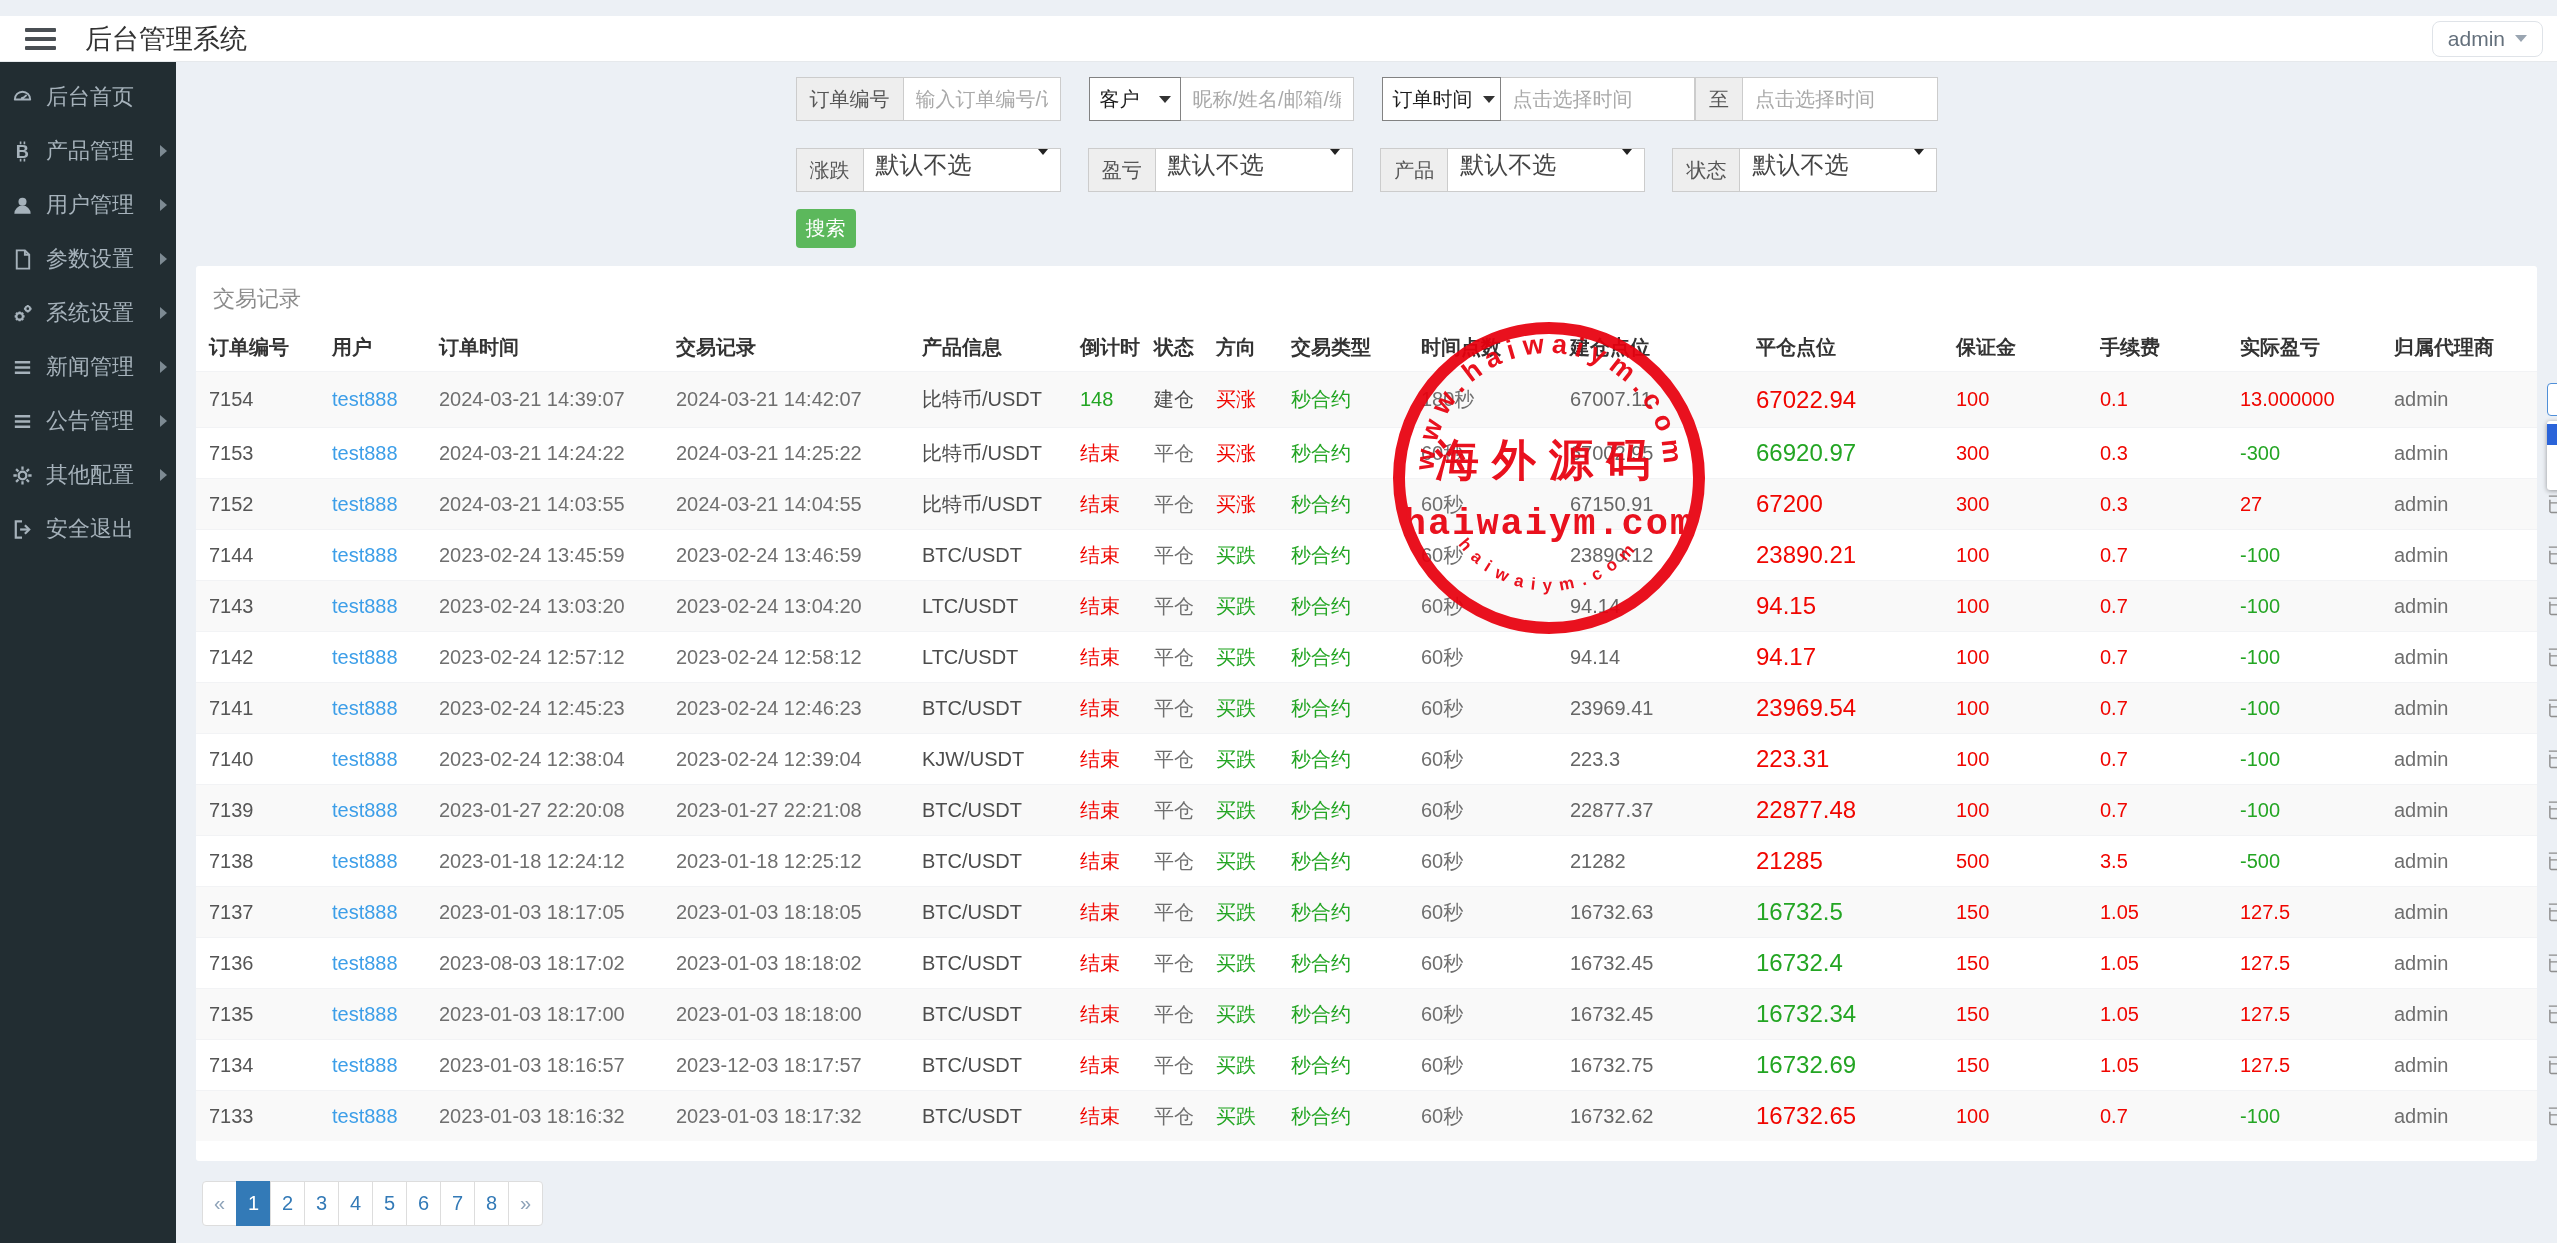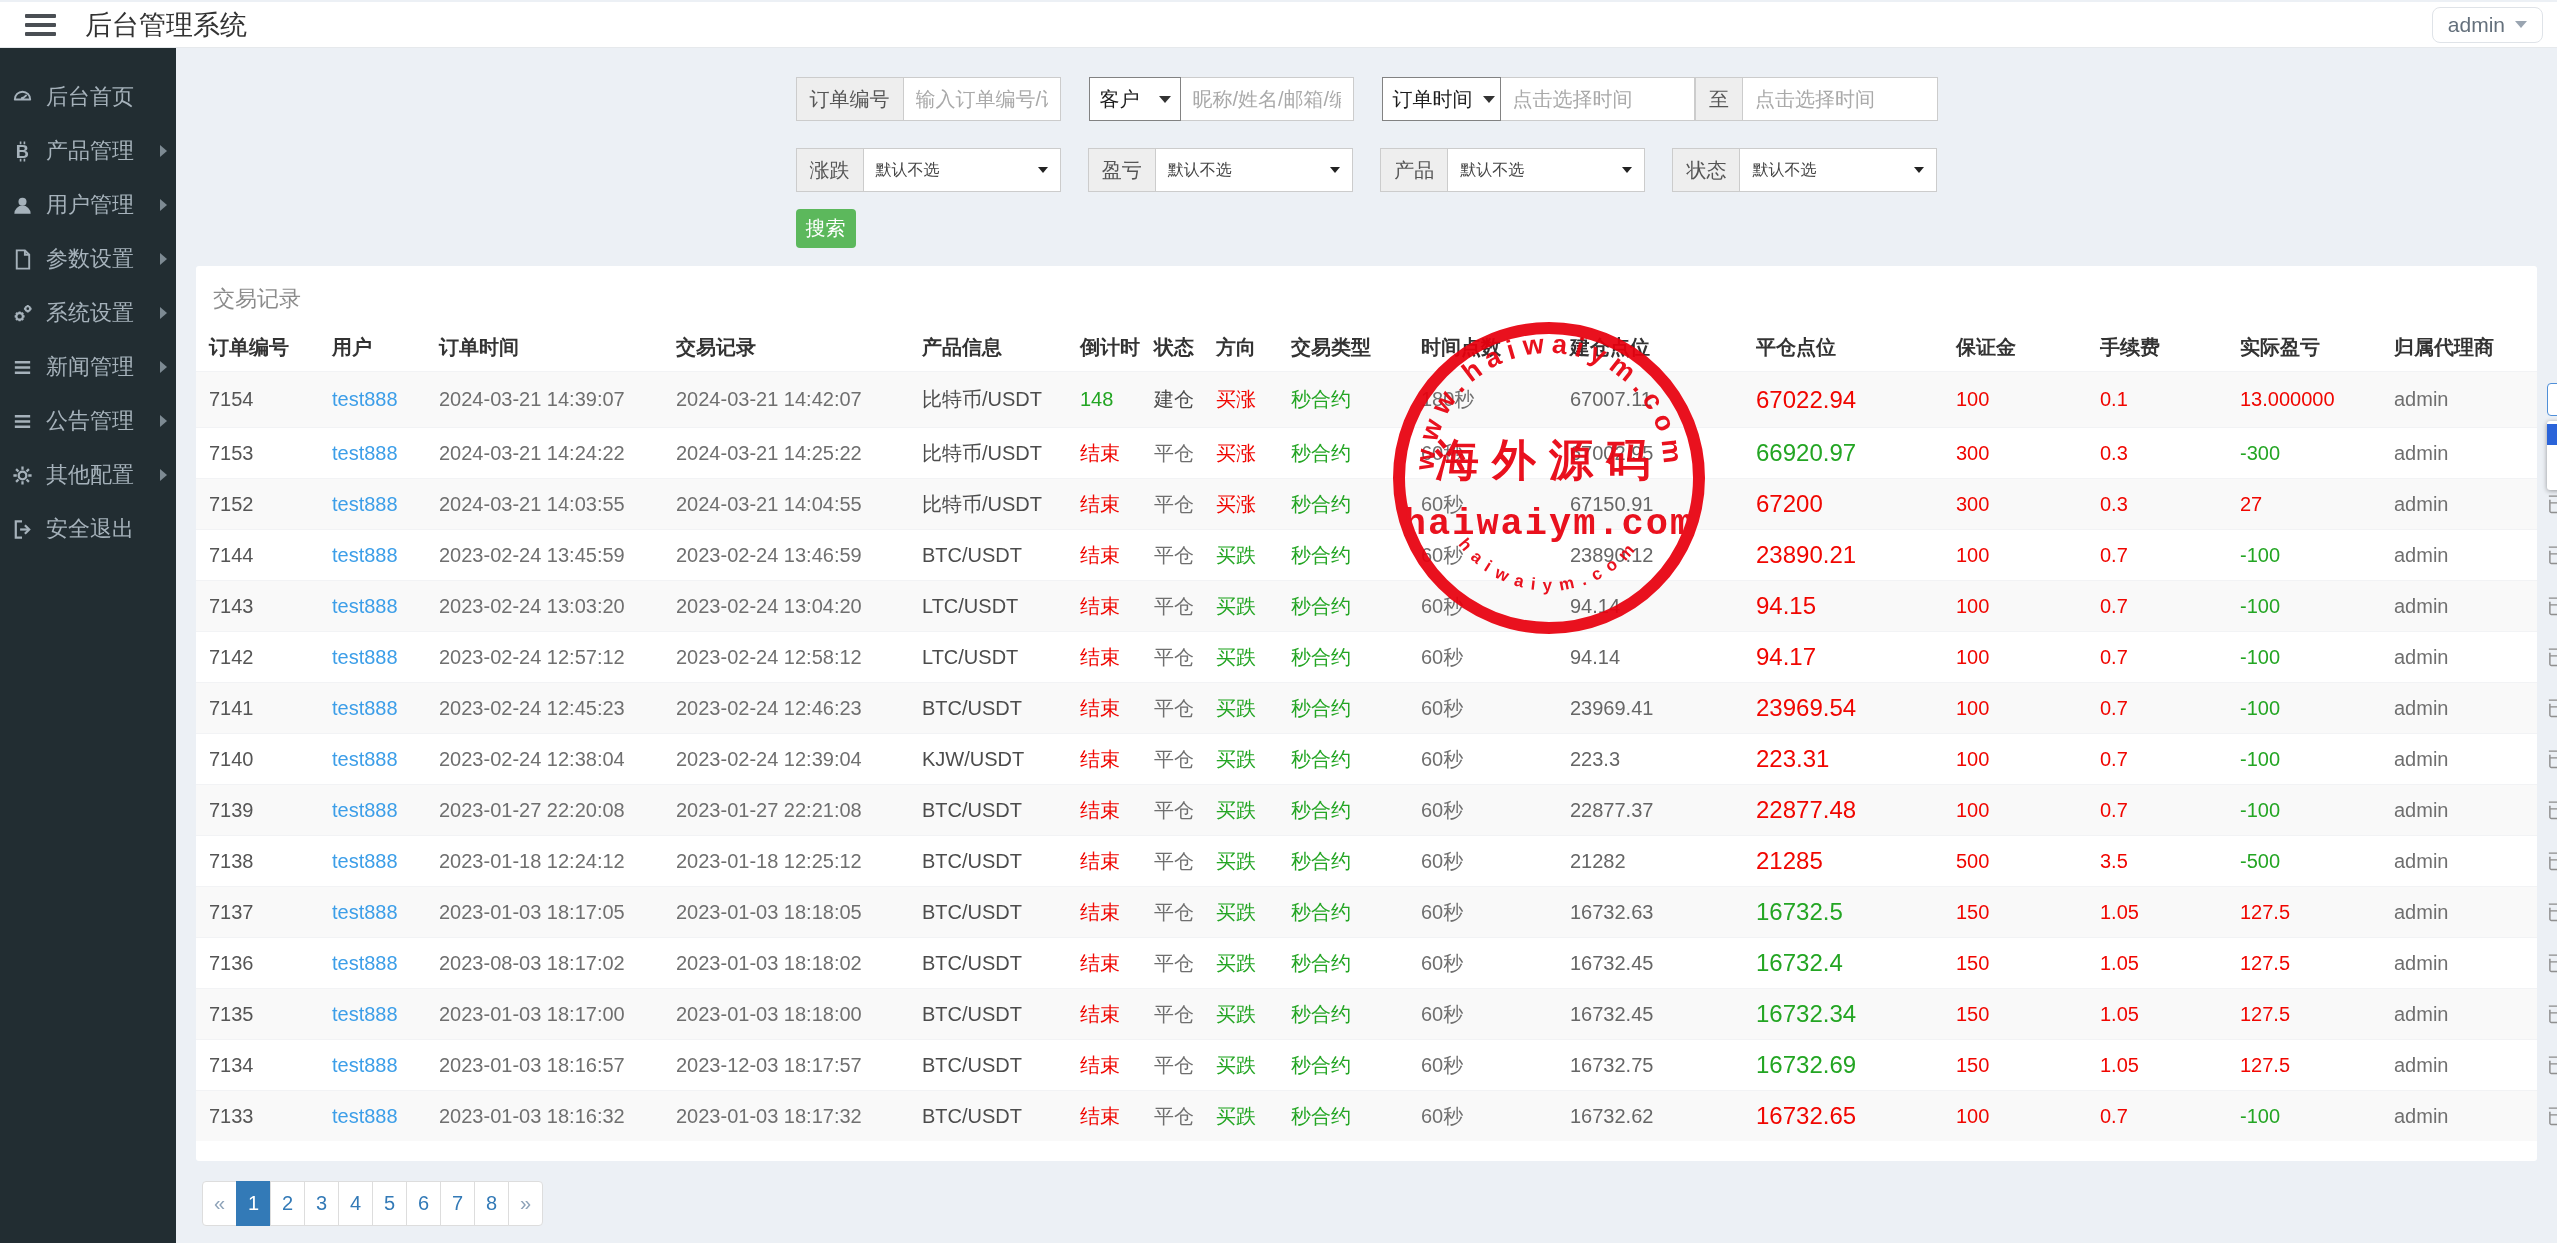--- a/index.html
+++ b/index.html
@@ -4,21 +4,21 @@
 <style>
   :root{
     --red:#f00600; --green:#23a523; --link:#3c9ee8; --accent:#337ab7;
     --sidebar-red:#ee4c4c; --btn-green:#5cb85c; --stamp-red:#e8000e;
   }
   *{box-sizing:border-box; margin:0; padding:0;}
   body{font-family:"Liberation Sans","DejaVu Sans",sans-serif; background:#ecf0f5;}
   .page{position:relative; width:2557px; height:1243px; background:#ecf0f5; overflow:hidden;}
 
   
-  .topbar{position:absolute; top:2px; left:0; right:0; height:46px; background:#fff;
+  .topbar{position:absolute; top:16px; left:0; right:0; height:46px; background:#fff;
           border-bottom:1px solid #e6e9ec; z-index:30; display:flex; align-items:center;}
   .burger{width:31px; height:22px; margin-left:25px; display:flex; flex-direction:column; justify-content:space-between; cursor:pointer;}
   .burger span{display:block; height:4px; background:#4a4f54; border-radius:1px;}
   .app-title{margin-left:29px; font-size:27px; color:#333;}
   .user-menu{margin-left:auto; margin-right:14px; border:1px solid #dfe3e8; border-radius:8px;
              padding:5px 15px; color:#64707c; font-size:21px; display:flex; align-items:center; gap:10px; background:#fff; cursor:pointer;}
   .caret-down{width:0; height:0; border-left:6px solid transparent; border-right:6px solid transparent; border-top:7px solid #9aa5b1;}
 
   
   .sidebar{position:absolute; top:46px; left:0; bottom:0; width:176px; background:#222d32; z-index:20; padding-top:24px;}
@@ -38,22 +38,22 @@
   .filters{width:1142px; margin:31px auto 0;}
   .frow{display:flex; justify-content:space-between;}
   .frow + .frow{margin-top:27px;}
   .igroup{display:flex; height:44px;}
   .addon{background:#eee; border:1px solid #ccc; border-right:none; padding:0 13px; line-height:42px; font-size:20px; color:#555; white-space:nowrap;}
   .tinput{border:1px solid #ccc; height:44px; padding:0 12px; font-size:20px; color:#333; background:#fff; outline:none; min-width:0;}
   .tinput::placeholder{color:#a9a9a9;}
   .nselect{border:1px solid #828282; background:#fff; height:44px; display:flex; align-items:center; gap:10px;
            padding:0 9px 0 10px; font-size:20px; color:#1c1c1c; cursor:pointer; white-space:nowrap;}
   .nselect .caret{width:0; height:0; border-left:6px solid transparent; border-right:6px solid transparent; border-top:7px solid #333; margin-left:auto;}
-  .fselect{border:1px solid #ccc; background:#fff; height:44px; flex:1; display:flex; align-items:center;
-           padding:0 12px; font-size:16px; color:#444; cursor:pointer;}
+  .fselect{border:1px solid #ccc; background:#fff; height:44px; flex:1; display:flex; align-items:flex-start;
+           padding:0 12px; font-size:24px; color:#444; cursor:pointer;}
   .fselect .caret{width:0; height:0; border-left:5px solid transparent; border-right:5px solid transparent; border-top:6px solid #222; margin-left:auto;}
   .g265{width:265px;} .g556{width:556px;}
   .search-btn{margin-top:17px; display:inline-block; background:var(--btn-green); color:#fff; font-size:20px;
               padding:6px 10px; border-radius:4px; border:none; cursor:pointer;}
 
   
   .panel{margin:18px 20px 0; background:#fff; border-radius:3px; padding-bottom:20px;}
   .panel-title{padding:18px 17px 10px; font-size:22px; color:#8c8c8c;}
   table{width:100%; border-collapse:collapse; table-layout:fixed;}
   th{text-align:left; padding:10px 13px; font-size:20px; color:#333; font-weight:700; white-space:nowrap; overflow:hidden;}

